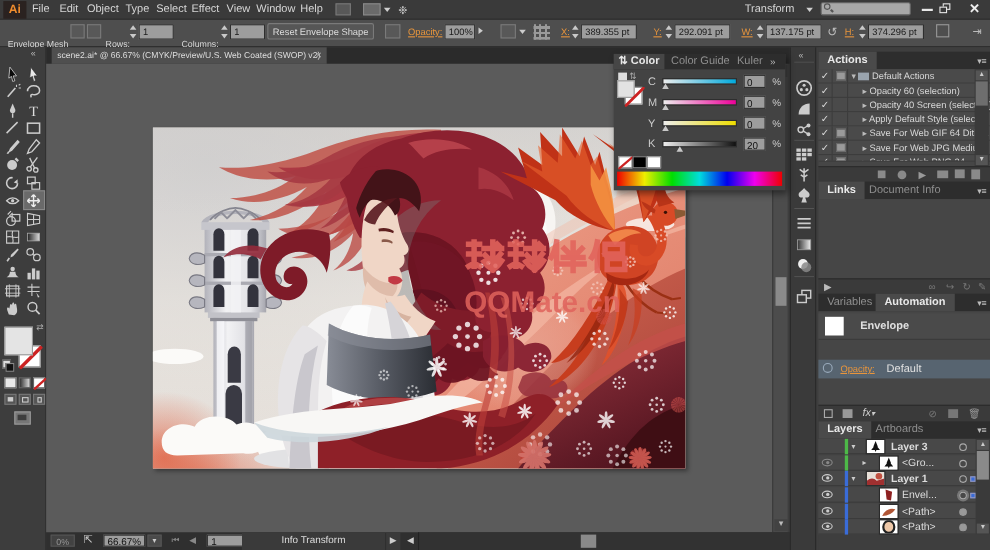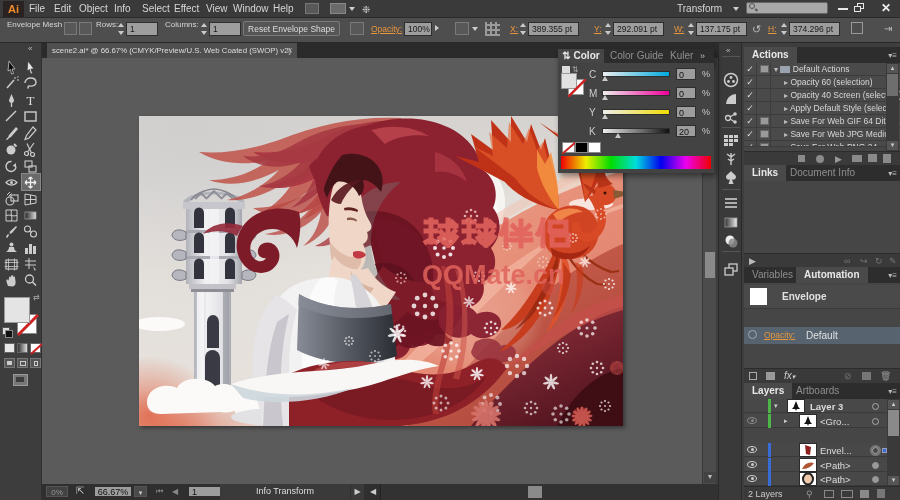--- a/index.html
+++ b/index.html
@@ -1,21 +1,21 @@
 <!DOCTYPE html>
 <html><head><meta charset="utf-8"><style>
 *{margin:0;padding:0;box-sizing:border-box}
 html,body{width:900px;height:500px;overflow:hidden;background:#3e3e3e;font-family:"Liberation Sans",sans-serif;}
 .abs{position:absolute}
 #stage{position:relative;width:900px;height:500px}
 
 #menubar{left:0;top:0;width:900px;height:18px;background:#3a3a3a;border-bottom:1px solid #2a2a2a;color:#d9d9d9;font-size:11px}
 #ailogo{left:3px;top:1px;width:21px;height:16px;background:#2a2220;color:#ef8c2d;font-weight:bold;font-size:11px;text-align:center;line-height:16px}
 .menu{top:0;height:18px;line-height:18px;color:#d6d6d6;font-size:10px}
-.clab{position:absolute;top:20px;font-size:8px;color:#d8d8d8}
+.clab{position:absolute;top:36px;font-size:8px;color:#d8d8d8}
 
 #controlbar{left:0;top:18px;width:900px;height:25px;background:#4e4e4e;border-bottom:1px solid #282828;color:#d2d2d2;font-size:10px}
 .inp{position:absolute;background:#9d9d9d;border:1px solid #2e2e2e;color:#1a1a1a;font-size:8.5px;line-height:12px;padding-left:3px;height:14px}
 .olbl{color:#e8953c;text-decoration:underline;font-size:8.5px}
 .spin{position:absolute;width:9px;height:14px}
 .spin:before{content:"";position:absolute;left:1px;top:1px;border-left:3.5px solid transparent;border-right:3.5px solid transparent;border-bottom:4px solid #c9c9c9}
 .spin:after{content:"";position:absolute;left:1px;bottom:1px;border-left:3.5px solid transparent;border-right:3.5px solid transparent;border-top:4px solid #c9c9c9}
 
 #tabbar{left:42px;top:43px;width:676px;height:15px;background:#2b2b2b}
 #doctab{left:5px;top:0;width:250px;height:15px;background:#4f4f4f;color:#dedede;font-size:7.8px;line-height:15px;padding-left:5px;white-space:nowrap;overflow:hidden}
@@ -72,21 +72,21 @@
 .cval{position:absolute;left:118px;width:20px;height:12px;background:#9d9d9d;border:1px solid #2e2e2e;font-size:9px;color:#111;padding-left:2px;line-height:12px}
 .cpct{position:absolute;left:144px;font-size:9px;color:#ccc}
 </style></head><body>
 <div id="stage">
 
   <div class="abs" id="menubar"></div>
   <div class="abs" id="ailogo">Ai</div>
   <span class="abs menu" style="left:29px">File</span>
   <span class="abs menu" style="left:54px">Edit</span>
   <span class="abs menu" style="left:79px">Object</span>
-  <span class="abs menu" style="left:114px">Info</span>
+  <span class="abs menu" style="left:114px">Type</span>
   <span class="abs menu" style="left:142px">Select</span>
   <span class="abs menu" style="left:174px">Effect</span>
   <span class="abs menu" style="left:206px">View</span>
   <span class="abs menu" style="left:233px">Window</span>
   <span class="abs menu" style="left:273px">Help</span>
   <span class="abs menu" style="left:677px">Transform</span>
   <span class="abs" style="left:733px;top:7px;width:0;height:0;border-left:3.5px solid transparent;border-right:3.5px solid transparent;border-top:4px solid #cfcfcf"></span>
 
   <span class="abs" style="left:305px;top:3px;width:14px;height:11px;background:#585858;border:1px solid #777"></span>
   <span class="abs" style="left:330px;top:3px;width:16px;height:11px;background:#6a6a6a;border:1px solid #888"></span>
@@ -1309,20 +1309,35 @@
           <s-a style="left:40px">▸</s-a>
           <span class="lthumb" style="left:56px">
             <svg viewBox="0 0 16 12">
               <rect width="16" height="12" fill="#fff"></rect>
               <path d="M8 1 L10 6 L8 11 L6 6 Z M8 4 L12 9 L4 9 Z" fill="#111"></path>
             </svg>
           </span>
           <span class="lname" style="left:76px">&lt;Gro...</span>
           <span class="ltgt"></span>
         </div>
+      <div class="lrow" style="top:29px">
+          <span class="leye"></span>
+          <span class="lbar" style="background:#3a6cd8"></span>
+          <s-a style="left:30px">▾</s-a>
+          <span class="lthumb">
+            <svg viewBox="0 0 16 12">
+              <rect width="16" height="12" fill="#e8e0d8"></rect>
+              <path d="M0 8 Q5 4 9 8 L16 6 L16 12 L0 12 Z" fill="#a03030"></path>
+              <circle cx="11" cy="4" r="3" fill="#c05040"></circle>
+            </svg>
+          </span>
+          <span class="lname" style="font-weight:bold">Layer 1</span>
+          <span class="ltgt"></span>
+          <span class="lsq"></span>
+        </div>
       <div class="lrow" style="top:44px">
           <span class="leye"></span>
           <span class="lbar" style="background:#3a6cd8"></span>
           <span class="lthumb" style="left:56px">
             <svg viewBox="0 0 16 12">
               <rect width="16" height="12" fill="#fff"></rect>
               <path d="M5 1 L11 3 L10 11 L6 10 Z" fill="#8e2020"></path>
             </svg>
           </span>
           <span class="lname" style="left:76px">Envel...</span>
@@ -1352,28 +1367,20 @@
           </span>
           <span class="lname" style="left:76px">&lt;Path&gt;</span>
           <span class="ltgt fill"></span>
         </div>
       <div class="abs" style="left:143px;top:0;width:13px;height:87px;background:#3a3a3a">
         <span class="abs" style="left:1px;top:1px;width:11px;height:9px;background:#555;text-align:center;line-height:8px;font-size:7px;color:#ccc">▴</span>
         <span class="abs" style="left:1px;top:11px;width:11px;height:26px;background:#8a8a8a"></span>
         <span class="abs" style="left:1px;bottom:1px;width:11px;height:9px;background:#555;text-align:center;line-height:8px;font-size:7px;color:#ccc">▾</span>
       </div>
     </div>
-    <div class="pfoot" style="top:443px;height:14px">
-      <span class="abs" style="left:4px;top:2px;font-size:9px;color:#ccc">2 Layers</span>
-      <span class="abs" style="left:62px;top:2px;font-size:9px;color:#999">⚲</span>
-      <span class="abs" style="left:80px;top:3px;width:10px;height:8px;border:1px solid #888"></span>
-      <span class="abs" style="left:97px;top:3px;width:12px;height:8px;border:1px solid #888"></span>
-      <span class="abs" style="left:116px;top:3px;width:9px;height:8px;background:#8a8a8a"></span>
-      <span class="abs" style="left:133px;top:2px;width:8px;height:9px;background:#777"></span>
-    </div>
   </div>
 
   <div class="abs" id="colorpanel">
     <div class="abs" style="left:0;top:0;width:156px;height:14px;background:#2d2d2d">
       <span class="abs" style="left:0;top:0;width:46px;height:14px;background:#464646;color:#e8e8e8;font-size:10px;font-weight:bold;line-height:14px;text-align:center">⇅ Color</span>
       <span class="abs" style="left:52px;top:0;font-size:10px;color:#8f8f8f;line-height:14px">Color Guide</span>
       <span class="abs" style="left:112px;top:0;font-size:10px;color:#8f8f8f;line-height:14px">Kuler</span>
       <span class="abs" style="left:142px;top:0;color:#bbb;font-size:9px;line-height:14px">»</span>
     </div>
 

